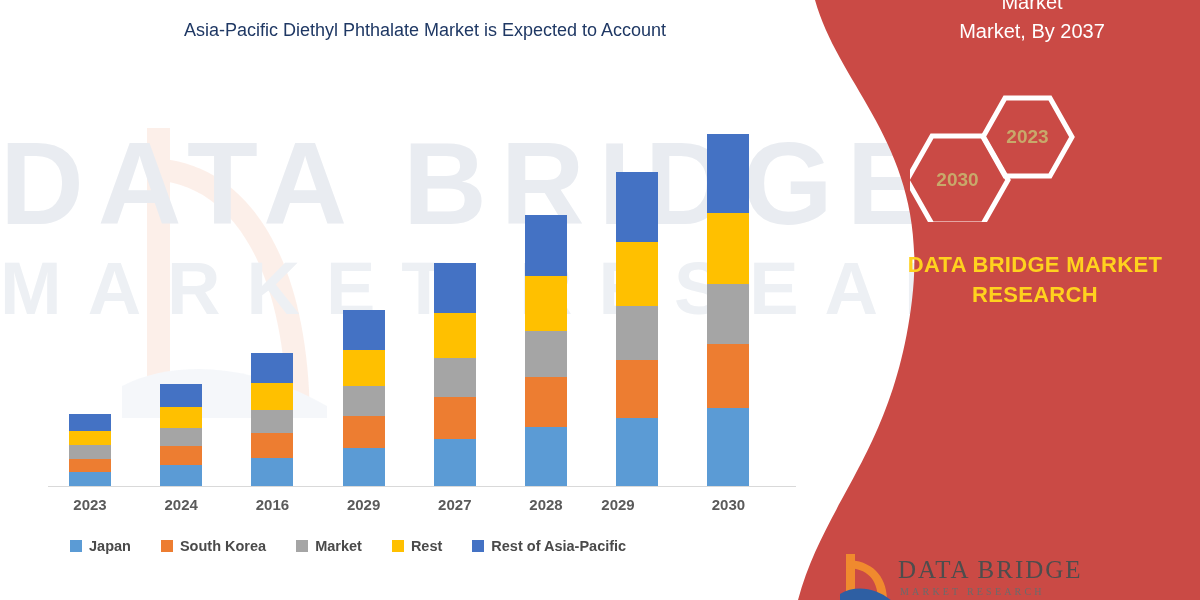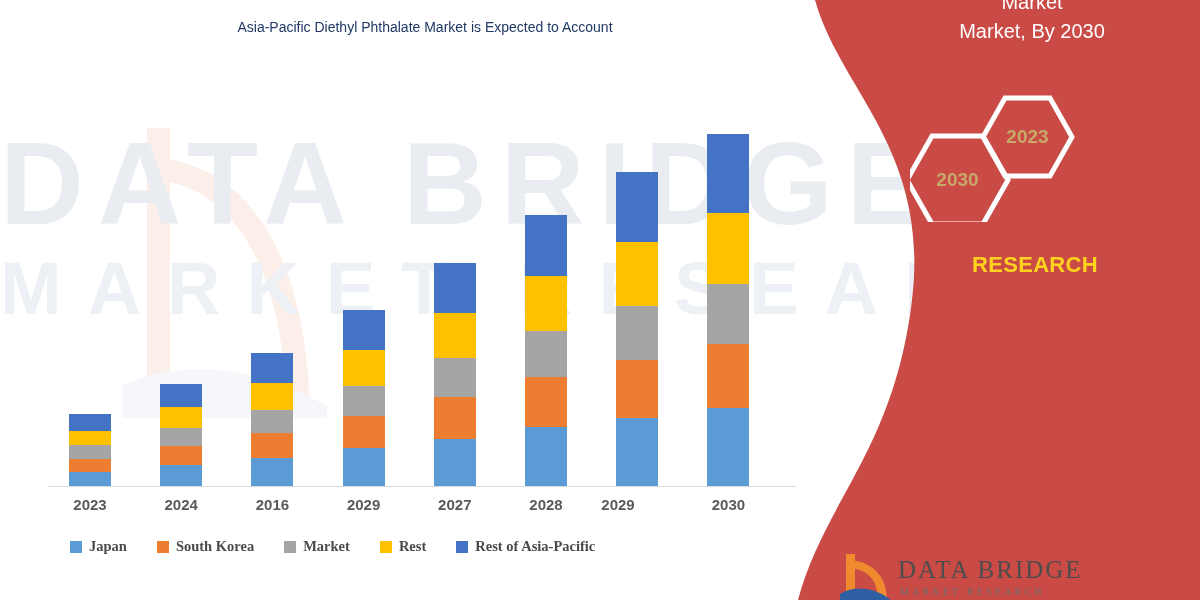--- a/index.html
+++ b/index.html
@@ -47,21 +47,21 @@
     color: #edf0f4;
   }
 
   
   .title {
     position: absolute;
     left: 60px; top: 18px;
     width: 730px;
     text-align: center;
     color: #1f3864;
-    font-size: 14px;
+    font-size: 18px;
     line-height: 1.42;
     font-weight: 400;
   }
 
   
   .plot {
     position: absolute;
     left: 40px; top: 100px;
     width: 760px; height: 390px;
   }
@@ -99,21 +99,20 @@
     width: 710px;
     display: flex;
     align-items: center;
     justify-content: flex-start;
   }
   .legend-item {
     display: flex;
     align-items: center;
     margin-right: 30px;
     white-space: nowrap;
-    font-family: Liberation Serif, serif;
   }
   .legend-swatch {
     width: 12px; height: 12px;
     margin-right: 7px;
     flex: 0 0 auto;
   }
   .legend-label {
     font-size: 14.5px;
     font-weight: 600;
     color: #4a4a4a;
@@ -299,33 +298,34 @@
       </div>
     </div>
 
   <div class="panel">
     <svg width="420" height="600" viewBox="0 0 420 600" aria-hidden="true">
       <path d="M35 0 C 60 90 150 150 132 300 C 114 450 45 500 18 600 L420 600 L420 0 Z" fill="#ca4a45"></path>
     </svg>
 
     <div class="panel-text">
       <div>Market</div>
-      <div>Market, By 2030</div>
+      <div>Market, By 2037</div>
     </div>
 
     <div class="hex-wrap">
       <svg width="250" height="130" viewBox="0 0 250 130" aria-hidden="true" style="position:absolute;left:0;top:0;">
         <polygon points="95,6 140,6 162,45 140,84 95,84 73,45" fill="none" stroke="#ffffff" stroke-width="5"></polygon>
         <polygon points="22,44 73,44 98,88 73,132 22,132 -3,88" fill="none" stroke="#ffffff" stroke-width="5"></polygon>
       </svg>
       <div class="hex" style="left:73px; top:6px; width:89px; height:78px;">2023</div>
       <div class="hex" style="left:-3px; top:44px; width:101px; height:88px;">2030</div>
     </div>
 
     <div class="brand">
+      <div>DATA BRIDGE MARKET</div>
       <div>RESEARCH</div>
     </div>
   </div>
 
   <div class="logo">
     <svg width="56" height="52" viewBox="0 0 56 52" aria-hidden="true" style="position:absolute;left:0;top:0;">
       <path d="M8 2 L8 44 L17 44 L17 2 Z" fill="#f08a2e"></path>
       <path d="M8 8 C 34 8 48 24 49 46 L40 46 C 39 28 30 16 8 16 Z" fill="#f08a2e"></path>
       <path d="M2 42 C 18 32 40 36 55 50 L55 52 L2 52 Z" fill="#2e5fa3"></path>
     </svg>

